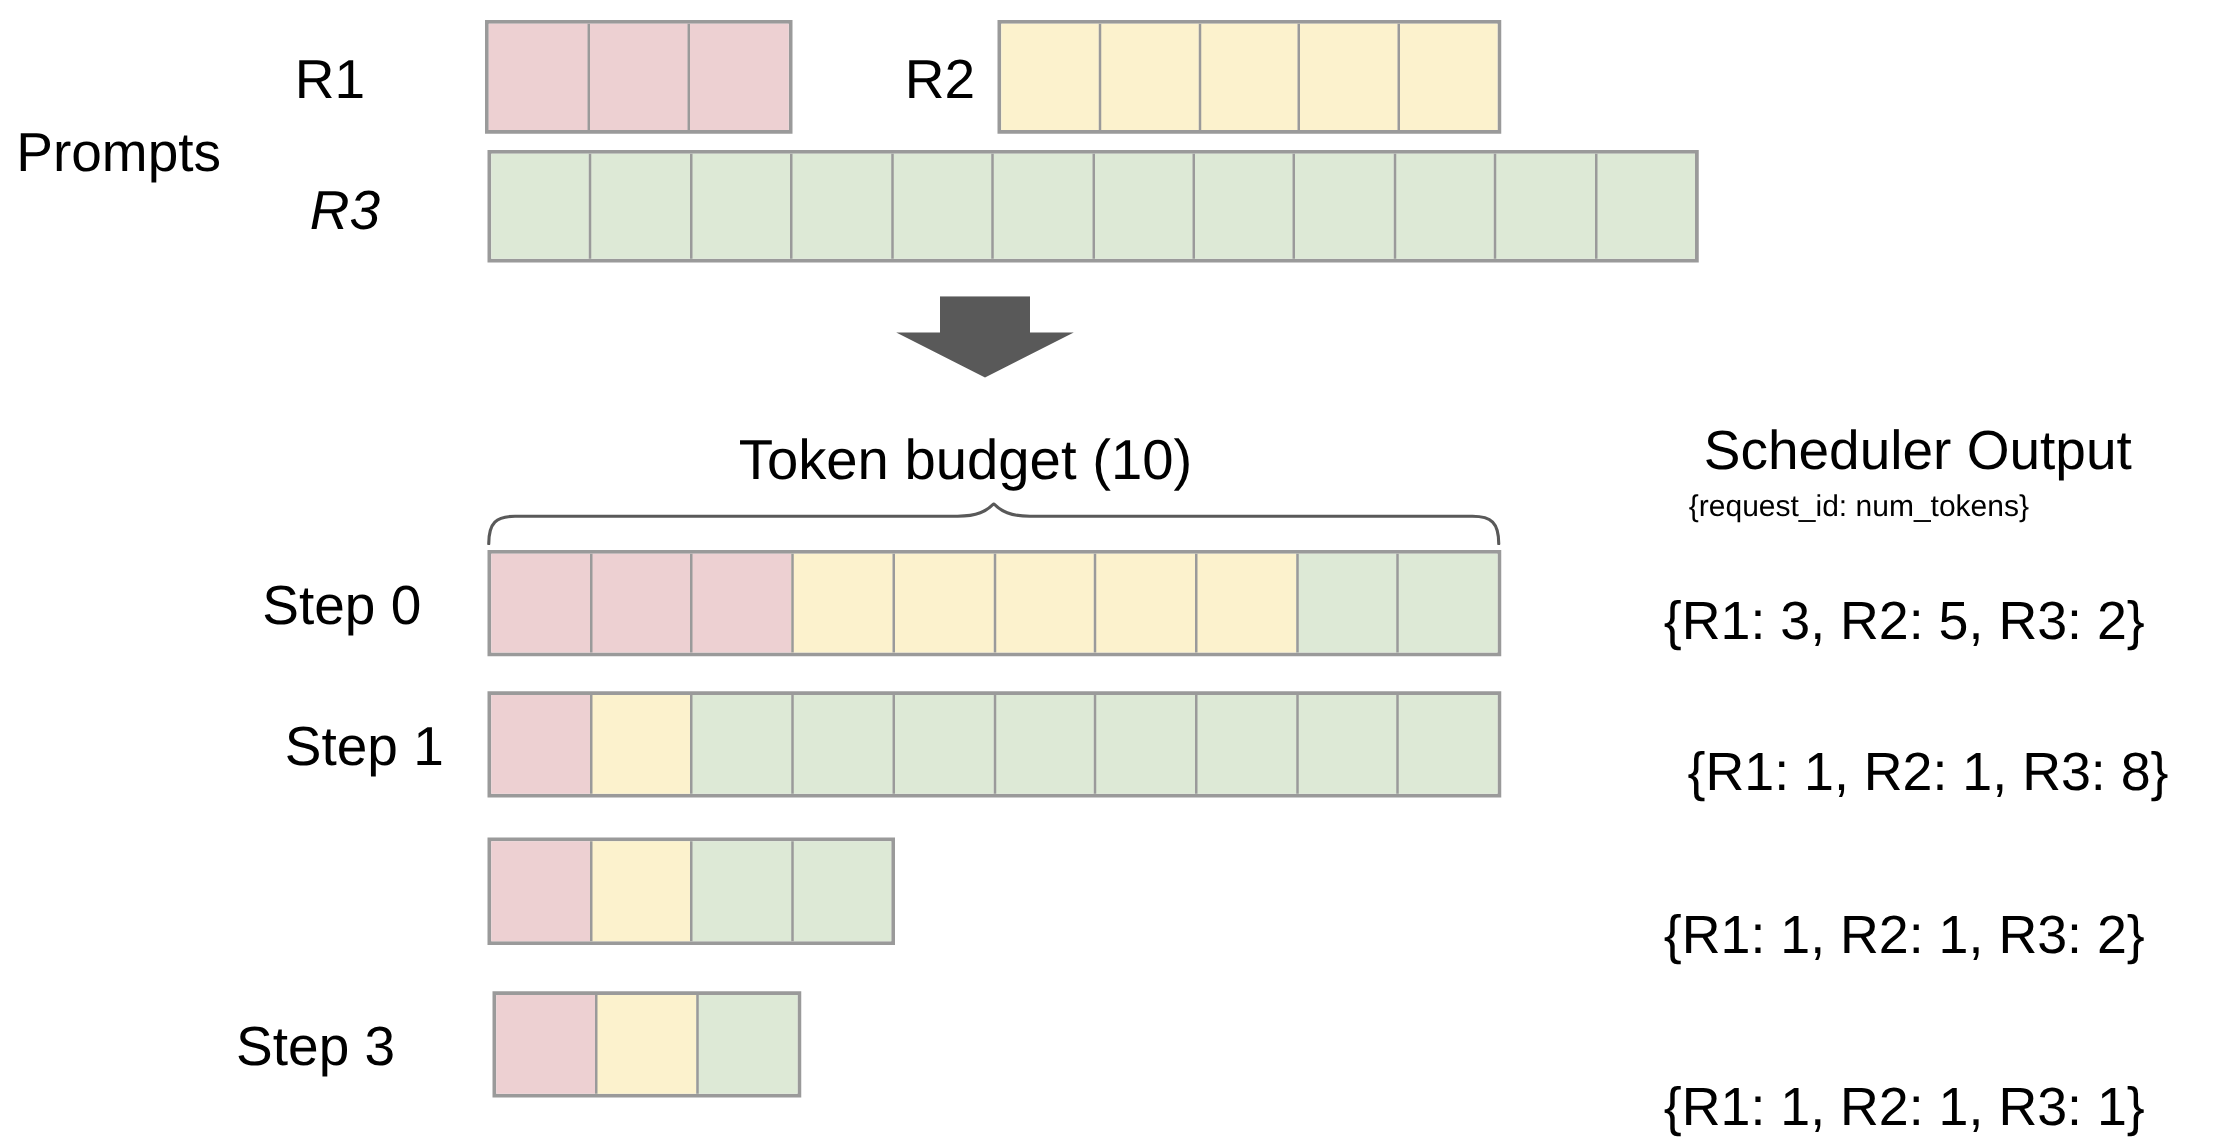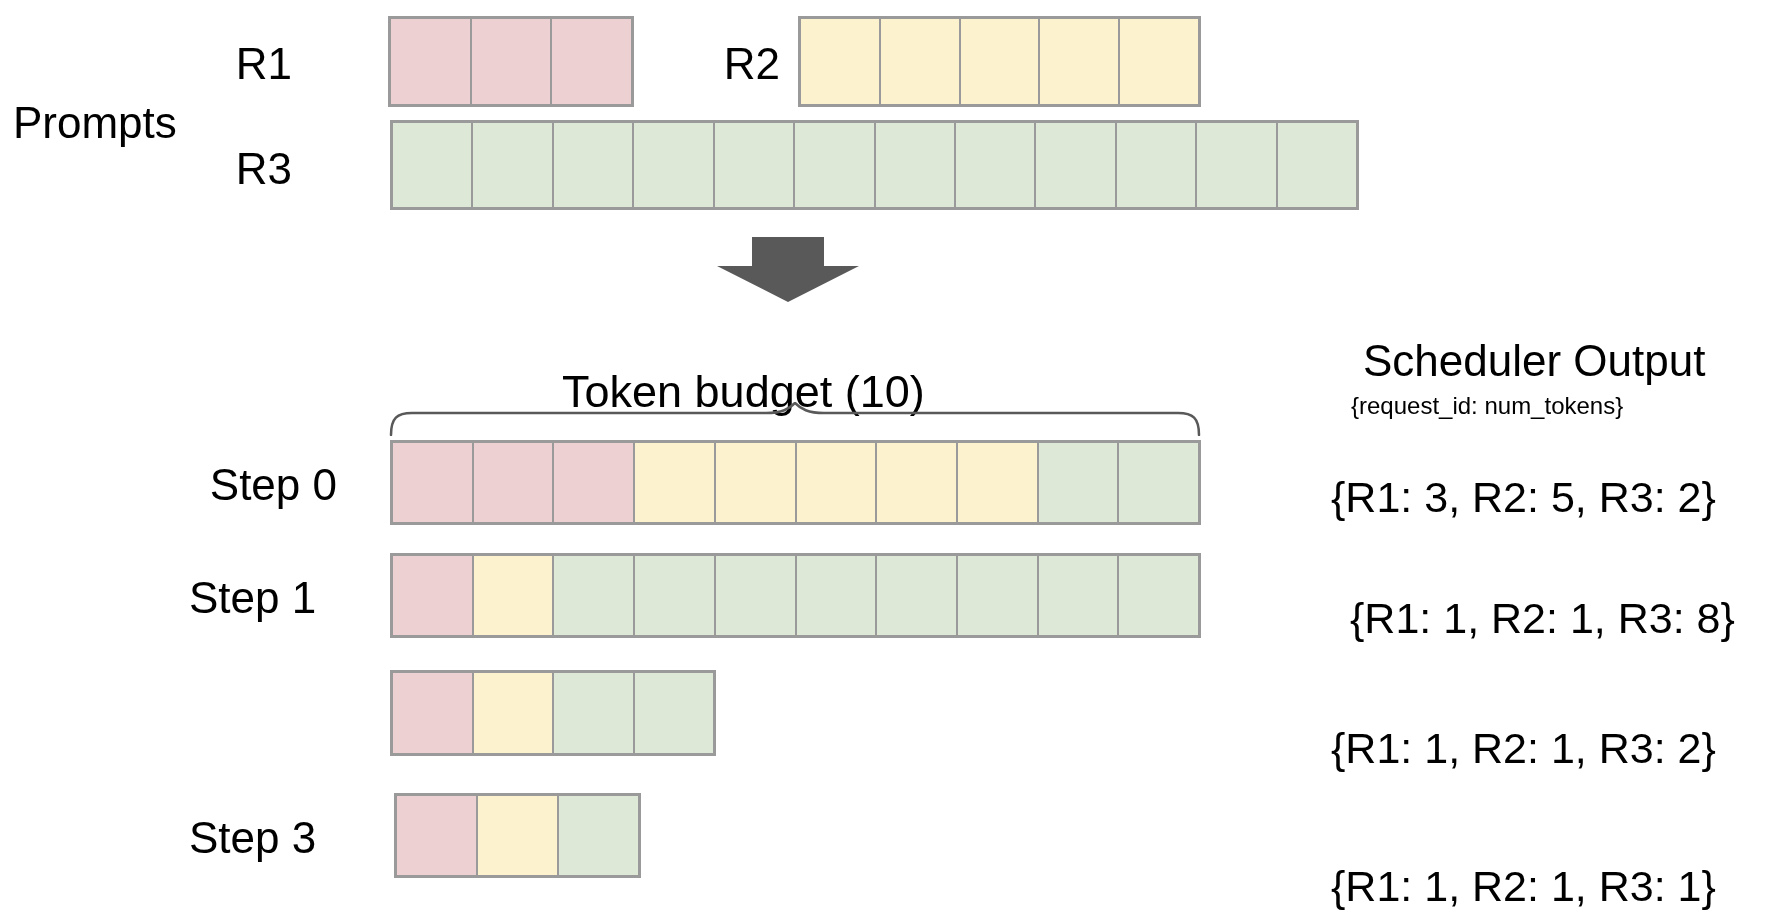--- a/index.html
+++ b/index.html
@@ -36,41 +36,41 @@
 
   <div class="lbl right" style="left:660px; top:39px; width:120px;">R2</div>
   <div class="cellrow" style="left: 798px; top: 16px; width: 403px; height: 91px; border-color: rgb(154, 154, 154);">
       <div class="cell" style="background: rgb(252, 242, 205); border-left-color: rgb(154, 154, 154);"></div>
       <div class="cell" style="background: rgb(252, 242, 205); border-left-color: rgb(154, 154, 154);"></div>
       <div class="cell" style="background: rgb(252, 242, 205); border-left-color: rgb(154, 154, 154);"></div>
       <div class="cell" style="background: rgb(252, 242, 205); border-left-color: rgb(154, 154, 154);"></div>
       <div class="cell" style="background: rgb(252, 242, 205); border-left-color: rgb(154, 154, 154);"></div>
     </div>
 
-  <div class="lbl right" style="left:180px; top:144px; width:112px;">R3</div>
+  <div class="lbl right" style="left:192px; top:144px; width:112px;font-style:italic;">R3</div>
   <div class="cellrow" style="left: 390px; top: 120px; width: 969px; height: 90px; border-color: rgb(154, 154, 154);">
       <div class="cell" style="background: rgb(221, 233, 214); border-left-color: rgb(154, 154, 154);"></div>
       <div class="cell" style="background: rgb(221, 233, 214); border-left-color: rgb(154, 154, 154);"></div>
       <div class="cell" style="background: rgb(221, 233, 214); border-left-color: rgb(154, 154, 154);"></div>
       <div class="cell" style="background: rgb(221, 233, 214); border-left-color: rgb(154, 154, 154);"></div>
       <div class="cell" style="background: rgb(221, 233, 214); border-left-color: rgb(154, 154, 154);"></div>
       <div class="cell" style="background: rgb(221, 233, 214); border-left-color: rgb(154, 154, 154);"></div>
       <div class="cell" style="background: rgb(221, 233, 214); border-left-color: rgb(154, 154, 154);"></div>
       <div class="cell" style="background: rgb(221, 233, 214); border-left-color: rgb(154, 154, 154);"></div>
       <div class="cell" style="background: rgb(221, 233, 214); border-left-color: rgb(154, 154, 154);"></div>
       <div class="cell" style="background: rgb(221, 233, 214); border-left-color: rgb(154, 154, 154);"></div>
       <div class="cell" style="background: rgb(221, 233, 214); border-left-color: rgb(154, 154, 154);"></div>
       <div class="cell" style="background: rgb(221, 233, 214); border-left-color: rgb(154, 154, 154);"></div>
     </div>
 
   <svg style="left:713px; top:237px;" width="150" height="66" viewBox="0 0 150 66">
     <polygon points="39,0 111,0 111,29 146,29 75,65 4,29 39,29" fill="#595959"></polygon>
   </svg>
 
-  <div class="title" style="left:562px; top:342px;margin-top:24px;">Token budget (10)</div>
+  <div class="title" style="left:591px; top:342px;">Token budget (10)</div>
 
   <svg style="left:388px; top:402px;" width="814" height="34" viewBox="0 0 814 34">
     <path d="M3,33 C3,16 9,11 24,11 L378,11 C394,11 401,7 407,1 C413,7 420,11 436,11 L790,11 C805,11 811,16 811,33" fill="none" stroke-width="2.5" stroke-linecap="round" stroke="#595959"></path>
   </svg>
 
   <div class="lbl" style="left:1363px; top:336px;">Scheduler Output</div>
   <div class="sub" style="left:1351px; top:392px;">{request_id: num_tokens}</div>
 
   <div class="lbl right" style="left:132px; top:460px; width:205px;">Step 0</div>
   <div class="cellrow" style="left: 390px; top: 440px; width: 811px; height: 85px; border-color: rgb(154, 154, 154);">
@@ -80,21 +80,21 @@
       <div class="cell" style="background: rgb(252, 242, 205); border-left-color: rgb(154, 154, 154);"></div>
       <div class="cell" style="background: rgb(252, 242, 205); border-left-color: rgb(154, 154, 154);"></div>
       <div class="cell" style="background: rgb(252, 242, 205); border-left-color: rgb(154, 154, 154);"></div>
       <div class="cell" style="background: rgb(252, 242, 205); border-left-color: rgb(154, 154, 154);"></div>
       <div class="cell" style="background: rgb(252, 242, 205); border-left-color: rgb(154, 154, 154);"></div>
       <div class="cell" style="background: rgb(221, 233, 214); border-left-color: rgb(154, 154, 154);"></div>
       <div class="cell" style="background: rgb(221, 233, 214); border-left-color: rgb(154, 154, 154);"></div>
     </div>
   <div class="outline" style="left:1331px; top:473px;">{R1: 3, R2: 5, R3: 2}</div>
 
-  <div class="lbl right" style="left:150px; top:573px; width:205px;text-align:center;">Step 1</div>
+  <div class="lbl right" style="left:150px; top:573px; width:205px;">Step 1</div>
   <div class="cellrow" style="left: 390px; top: 553px; width: 811px; height: 85px; border-color: rgb(154, 154, 154);">
       <div class="cell" style="background: rgb(237, 208, 210); border-left-color: rgb(154, 154, 154);"></div>
       <div class="cell" style="background: rgb(252, 242, 205); border-left-color: rgb(154, 154, 154);"></div>
       <div class="cell" style="background: rgb(221, 233, 214); border-left-color: rgb(154, 154, 154);"></div>
       <div class="cell" style="background: rgb(221, 233, 214); border-left-color: rgb(154, 154, 154);"></div>
       <div class="cell" style="background: rgb(221, 233, 214); border-left-color: rgb(154, 154, 154);"></div>
       <div class="cell" style="background: rgb(221, 233, 214); border-left-color: rgb(154, 154, 154);"></div>
       <div class="cell" style="background: rgb(221, 233, 214); border-left-color: rgb(154, 154, 154);"></div>
       <div class="cell" style="background: rgb(221, 233, 214); border-left-color: rgb(154, 154, 154);"></div>
       <div class="cell" style="background: rgb(221, 233, 214); border-left-color: rgb(154, 154, 154);"></div>

